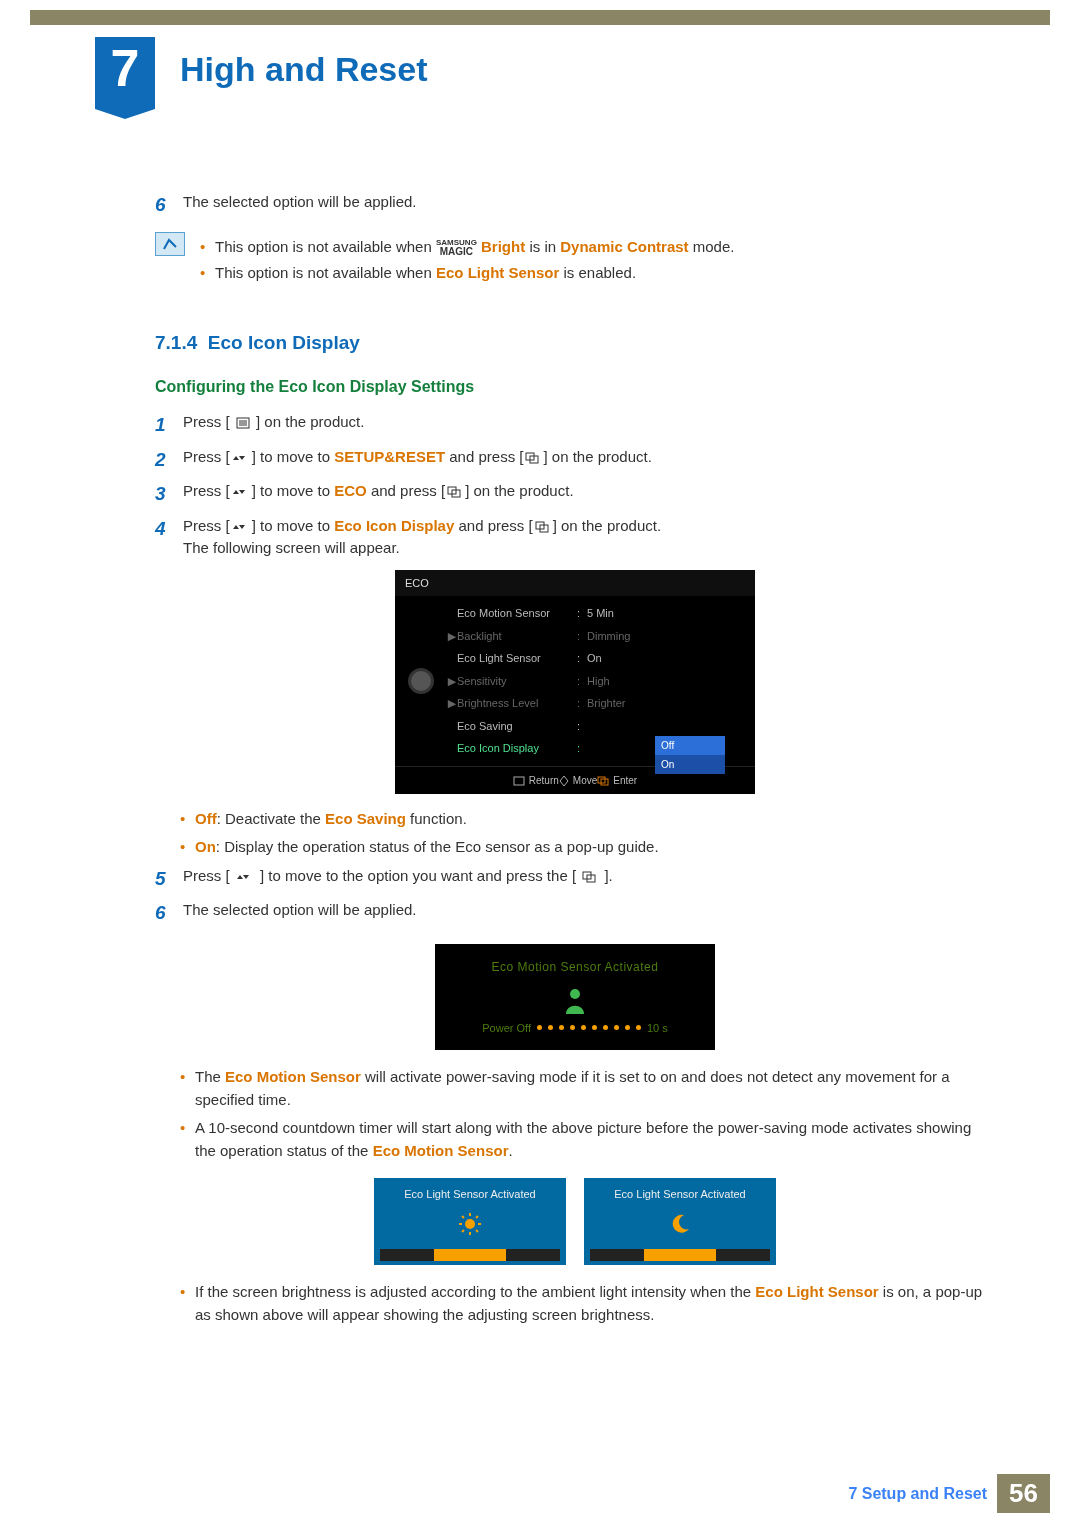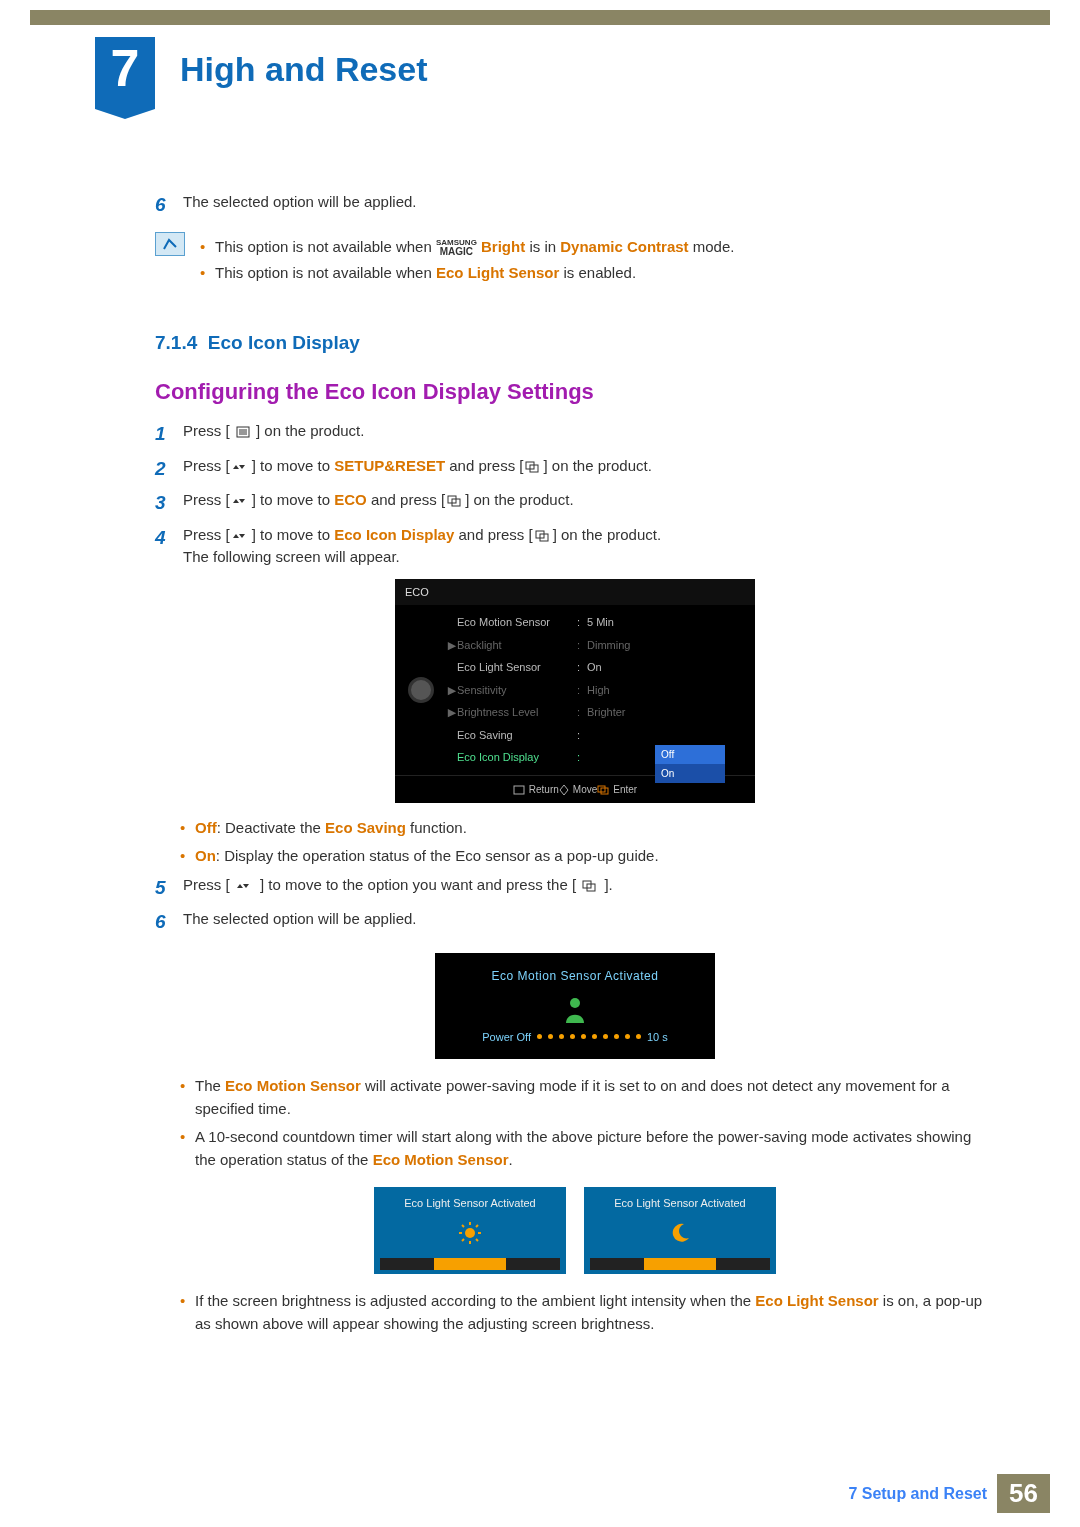--- a/index.html
+++ b/index.html
@@ -105,23 +105,23 @@
   left: -15px;
   color: #d97500;
 }
 .section-num-title {
   color: #0f6bb8;
   font-weight: bold;
   font-size: 19px;
   margin-top: 40px;
 }
 .subheading {
-  color: #a21caf;
-  font-weight: bold;
-  font-size: 22px;
+  color: #15803d;
+  font-weight: bold;
+  font-size: 16px;
   margin-top: 18px;
   margin-bottom: 12px;
 }
 .inline-bold-orange { color: #d97500; font-weight: bold; }
 .icon-svg {
   display: inline-block;
   vertical-align: middle;
   margin: 0 2px;
 }
 .submenu-bullets {
@@ -206,21 +206,21 @@
   font-size: 10px;
   border-top: 1px solid #222;
 }
 .osd-footer span svg { vertical-align: middle; margin-right: 4px; }
 
 
 .popup-box {
   width: 260px;
   margin: 16px auto;
   background: #000;
-  color: #7dd3fc;
+  color: #4d7c0f;
   text-align: center;
   font-size: 12px;
   padding: 14px 10px;
   font-family: Arial;
 }
 .popup-box .title { letter-spacing: 0.5px; margin-bottom: 12px; }
 .popup-box .person {
   width: 22px; height: 22px;
   margin: 0 auto 4px auto;
 }

